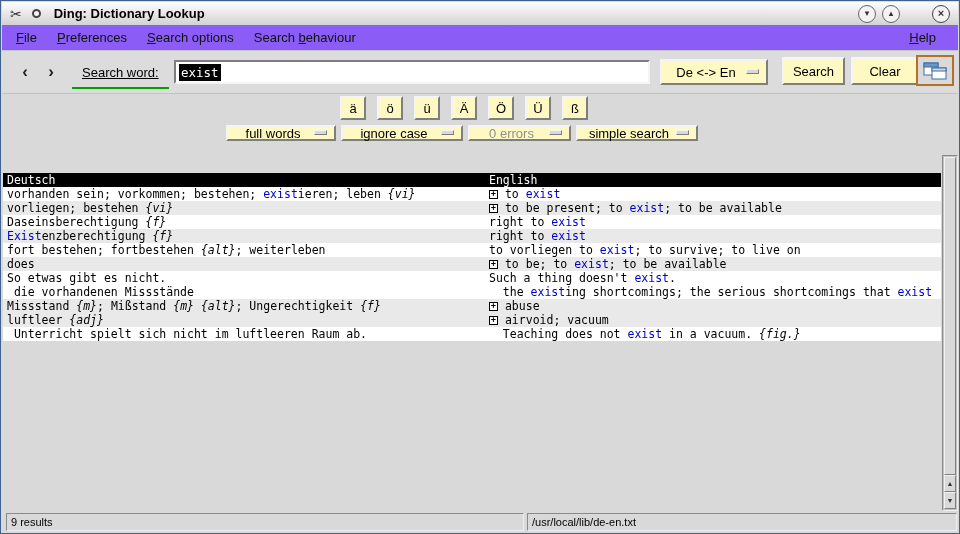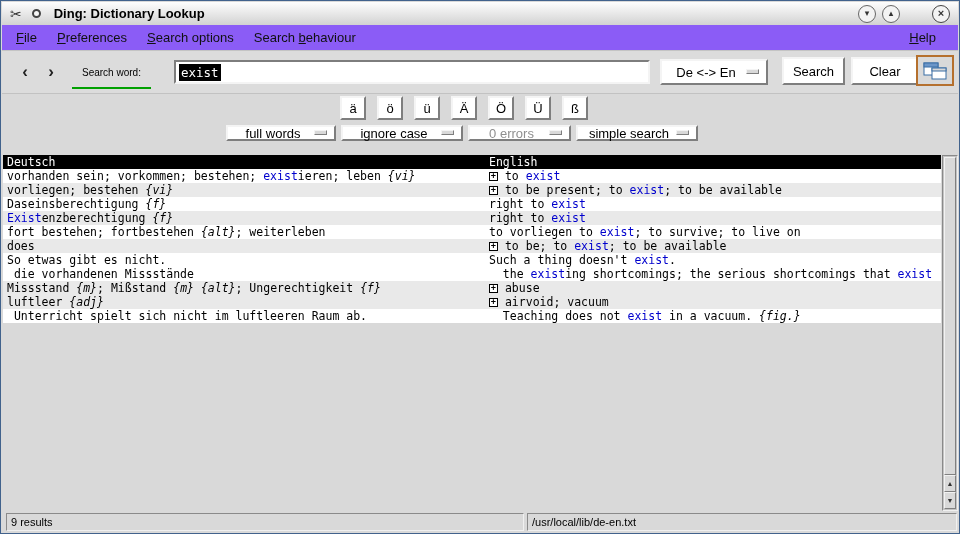--- a/index.html
+++ b/index.html
@@ -21,32 +21,32 @@
 
   
   .menubar{position:absolute;top:24px;left:1px;right:1px;height:26px;background:#8b5cf6;
            border-bottom:1px solid #c4c4c4;display:flex;align-items:center;font-size:13px;padding:0 4px;box-sizing:border-box;}
   .menu-items{display:flex;}
   .menu-item{padding:4px 10px;color:#111;}
   .mn{text-decoration:underline;}
   .menu-help{margin-left:auto;margin-right:8px;}
 
   
-  .raised{background:#ffffff;border:2px solid;border-color:#f4f4f4 #7e7e7e #7e7e7e #f4f4f4;box-sizing:border-box;}
+  .raised{background:#fef9c3;border:2px solid;border-color:#f4f4f4 #7e7e7e #7e7e7e #f4f4f4;box-sizing:border-box;}
   .btn{display:flex;align-items:center;justify-content:center;font-size:13px;color:#000;}
 
   
   .toolbar{position:absolute;top:50px;left:1px;right:1px;height:42px;background:#dcdcdc;
            border-bottom:1px solid #c2c2c2;}
   .nav-btn{position:absolute;top:9px;width:22px;height:24px;display:flex;align-items:center;justify-content:center;
            font-size:17px;font-weight:bold;color:#222;}
   .nav-back{left:12px;}
   .nav-fwd{left:38px;}
   .search-label-wrap{position:absolute;left:70px;top:6px;height:30px;display:flex;align-items:center;
-                     padding:0 10px;border-bottom:2px solid var(--focus-green,#00a000);font-size:10px;color:#000;}
+                     padding:0 10px;border-bottom:2px solid var(--focus-green,#00a000);font-size:13px;color:#000;text-decoration:underline;}
   .entry{position:absolute;left:172px;top:9px;width:476px;height:24px;background:#fff;
          border:2px solid;border-color:#7d7d7d #f4f4f4 #f4f4f4 #7d7d7d;box-sizing:border-box;
          display:flex;align-items:center;padding-left:3px;
          font-family:"DejaVu Sans Mono","Liberation Mono",monospace;font-size:12.5px;}
   .selected-text{background:#000;color:#fff;padding:1px 2px;}
   .optmenu{position:relative;display:flex;align-items:center;justify-content:center;font-size:13px;color:#000;}
   .optmenu .opt-label{padding-right:16px;white-space:nowrap;}
   .opt-indicator{position:absolute;right:7px;top:50%;margin-top:-3px;width:13px;height:5px;background:#d9d9d9;
                  border:1px solid;border-color:#f4f4f4 #7e7e7e #7e7e7e #f4f4f4;box-sizing:border-box;}
   .optmenu.disabled{color:#8f8f8f;}
@@ -59,21 +59,21 @@
   
   .charbar{position:absolute;top:95px;left:0;right:0;height:25px;display:flex;justify-content:center;gap:11px;
            transform:translateX(-16px);}
   .char-btn{width:26px;height:24px;}
 
   
   .options-row{position:absolute;top:124px;left:225px;height:24px;display:flex;gap:5px;}
   .options-row .optmenu{height:16px;}
 
   
-  .results{position:absolute;top:154px;left:2px;width:938px;bottom:22px;background:#d9d9d9;overflow:hidden;}
+  .results{position:absolute;top:172px;left:2px;width:938px;bottom:22px;background:#d9d9d9;overflow:hidden;}
   .header-row{display:flex;height:14px;line-height:14px;background:var(--header-bg,#000);color:#fff;
               font-family:"DejaVu Sans Mono","Liberation Mono",monospace;font-size:11.5px;}
   .trow{display:flex;height:14px;line-height:14px;background:#fff;white-space:pre;
         font-family:"DejaVu Sans Mono","Liberation Mono",monospace;font-size:11.5px;color:#000;}
   .trow.alt{background:var(--row-alt,#e9e9e9);}
   .cell.de{width:486px;padding-left:4px;box-sizing:border-box;overflow:hidden;flex-shrink:0;}
   .cell.en{flex:1;overflow:hidden;}
   .hl{color:var(--hl,#0000cd);}
   .ann{font-style:italic;}
   .plusbox{display:inline-block;width:9px;height:9px;box-sizing:border-box;border:1px solid #000;background:#fff;

